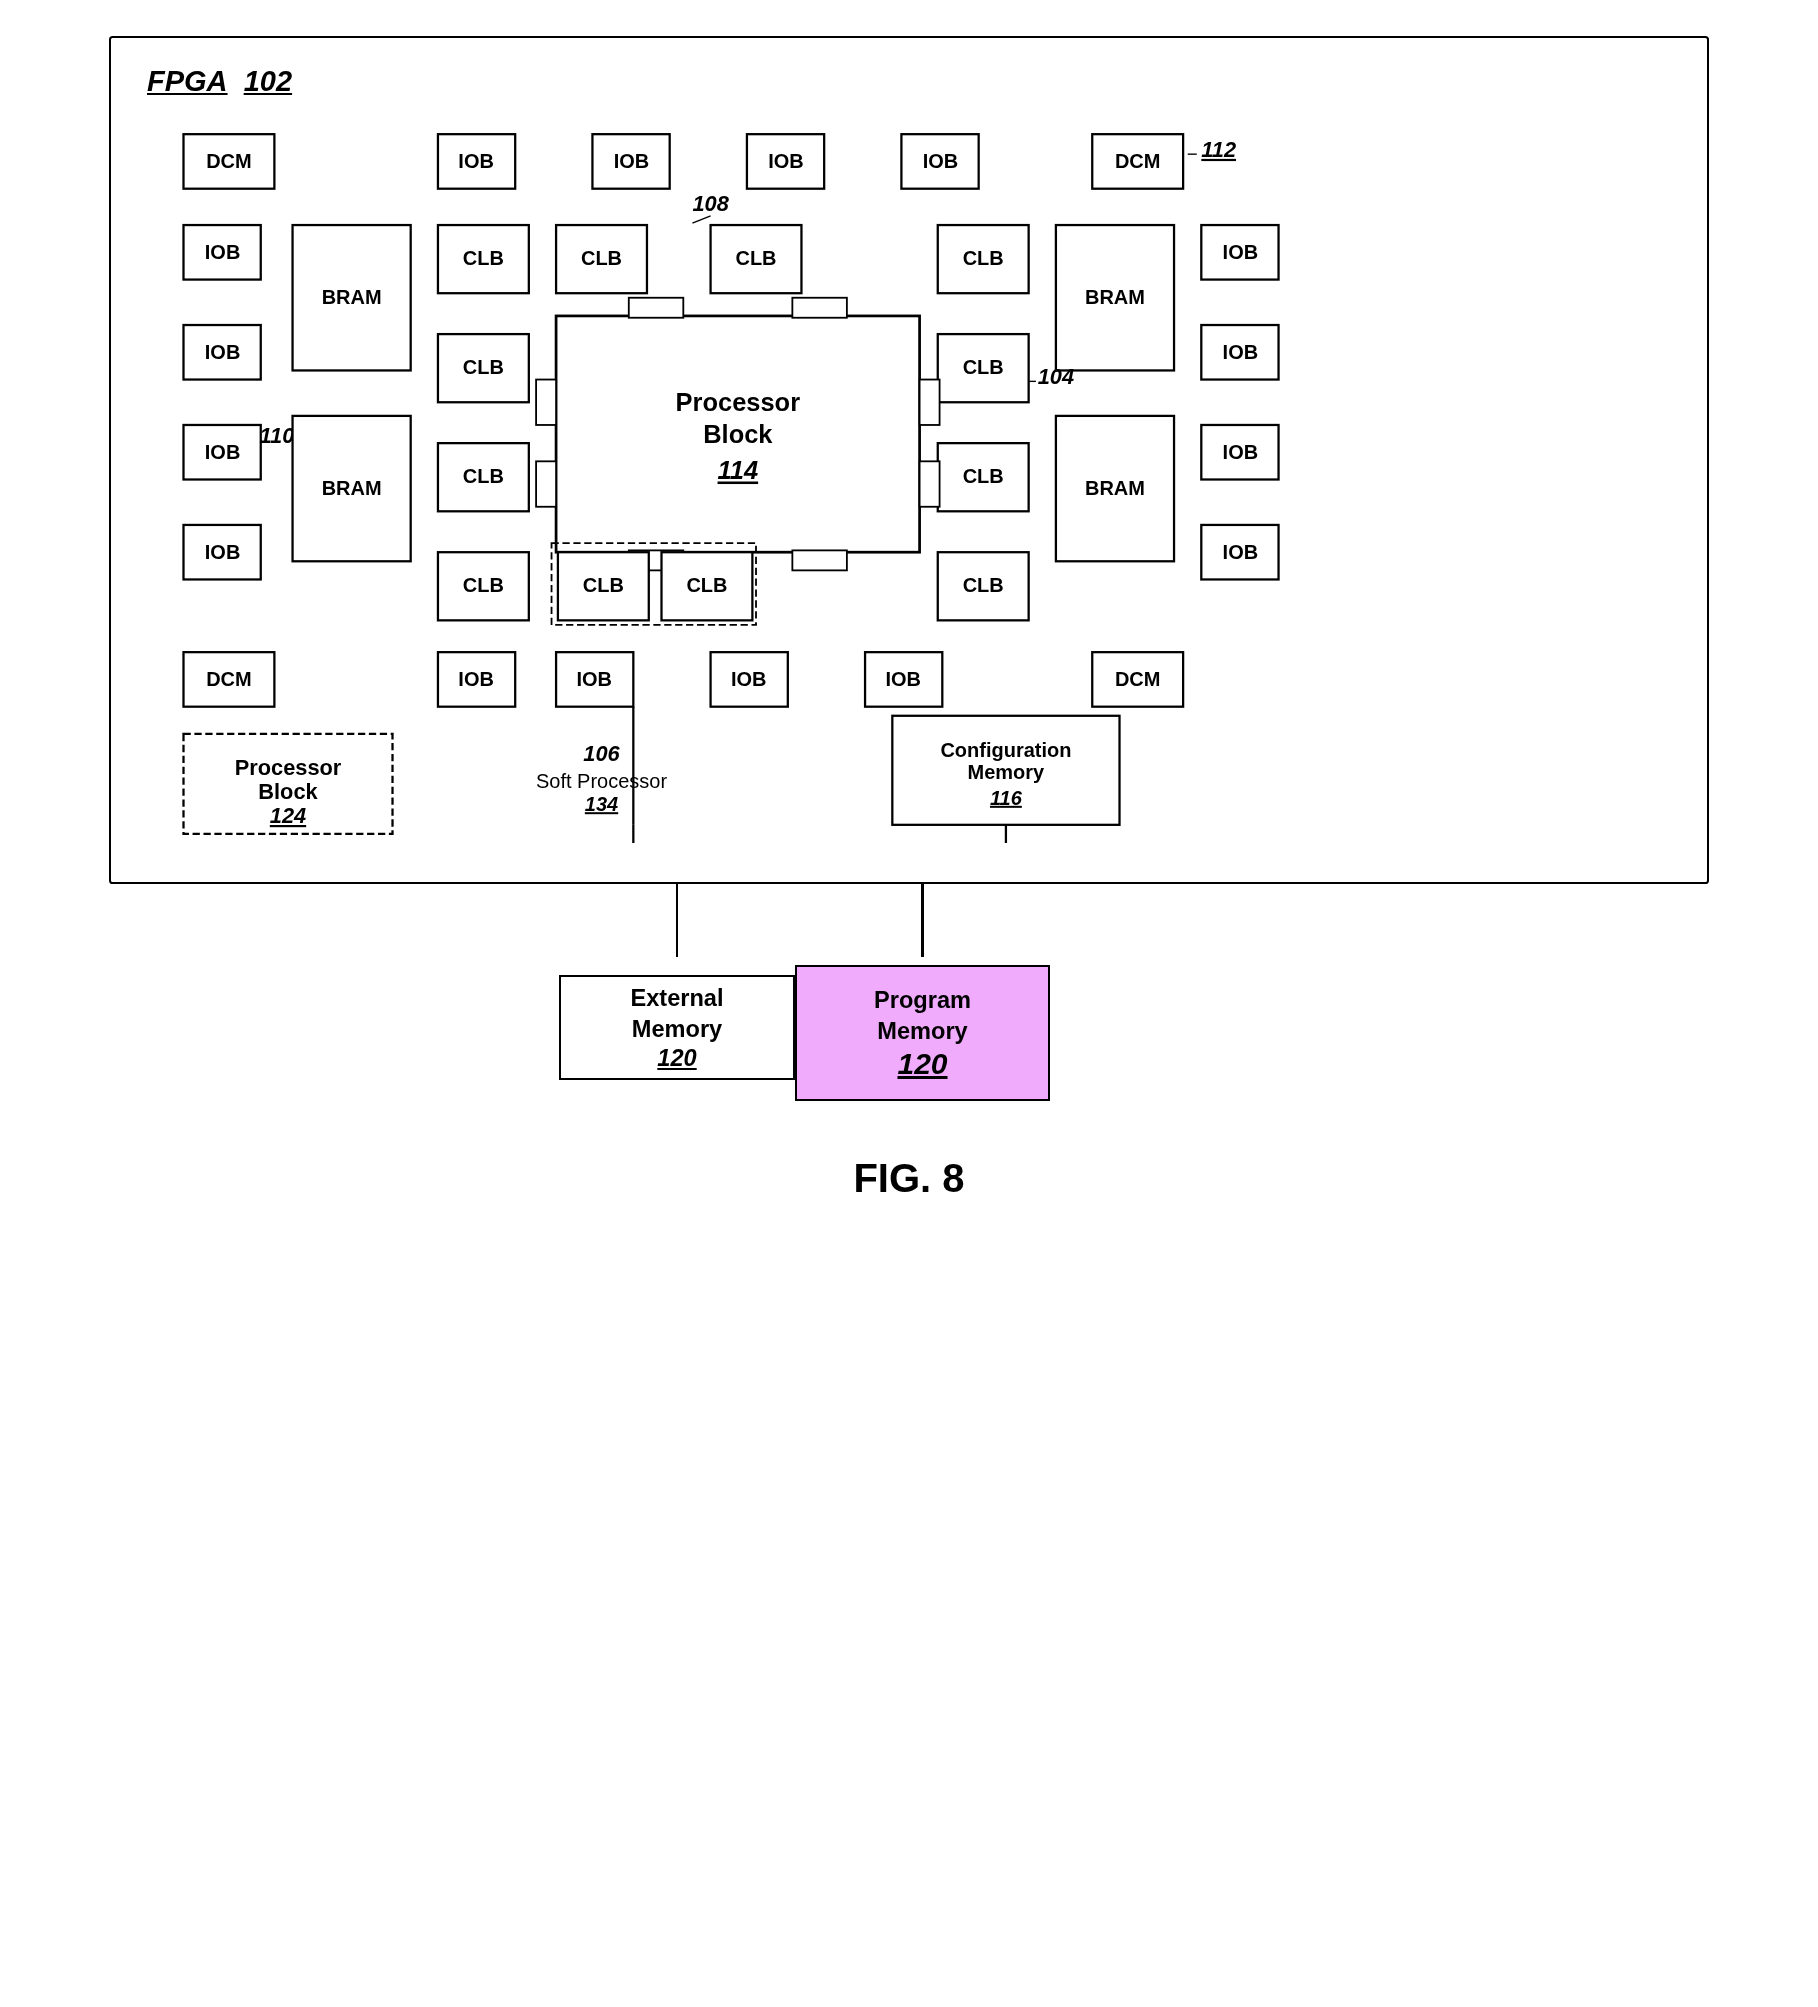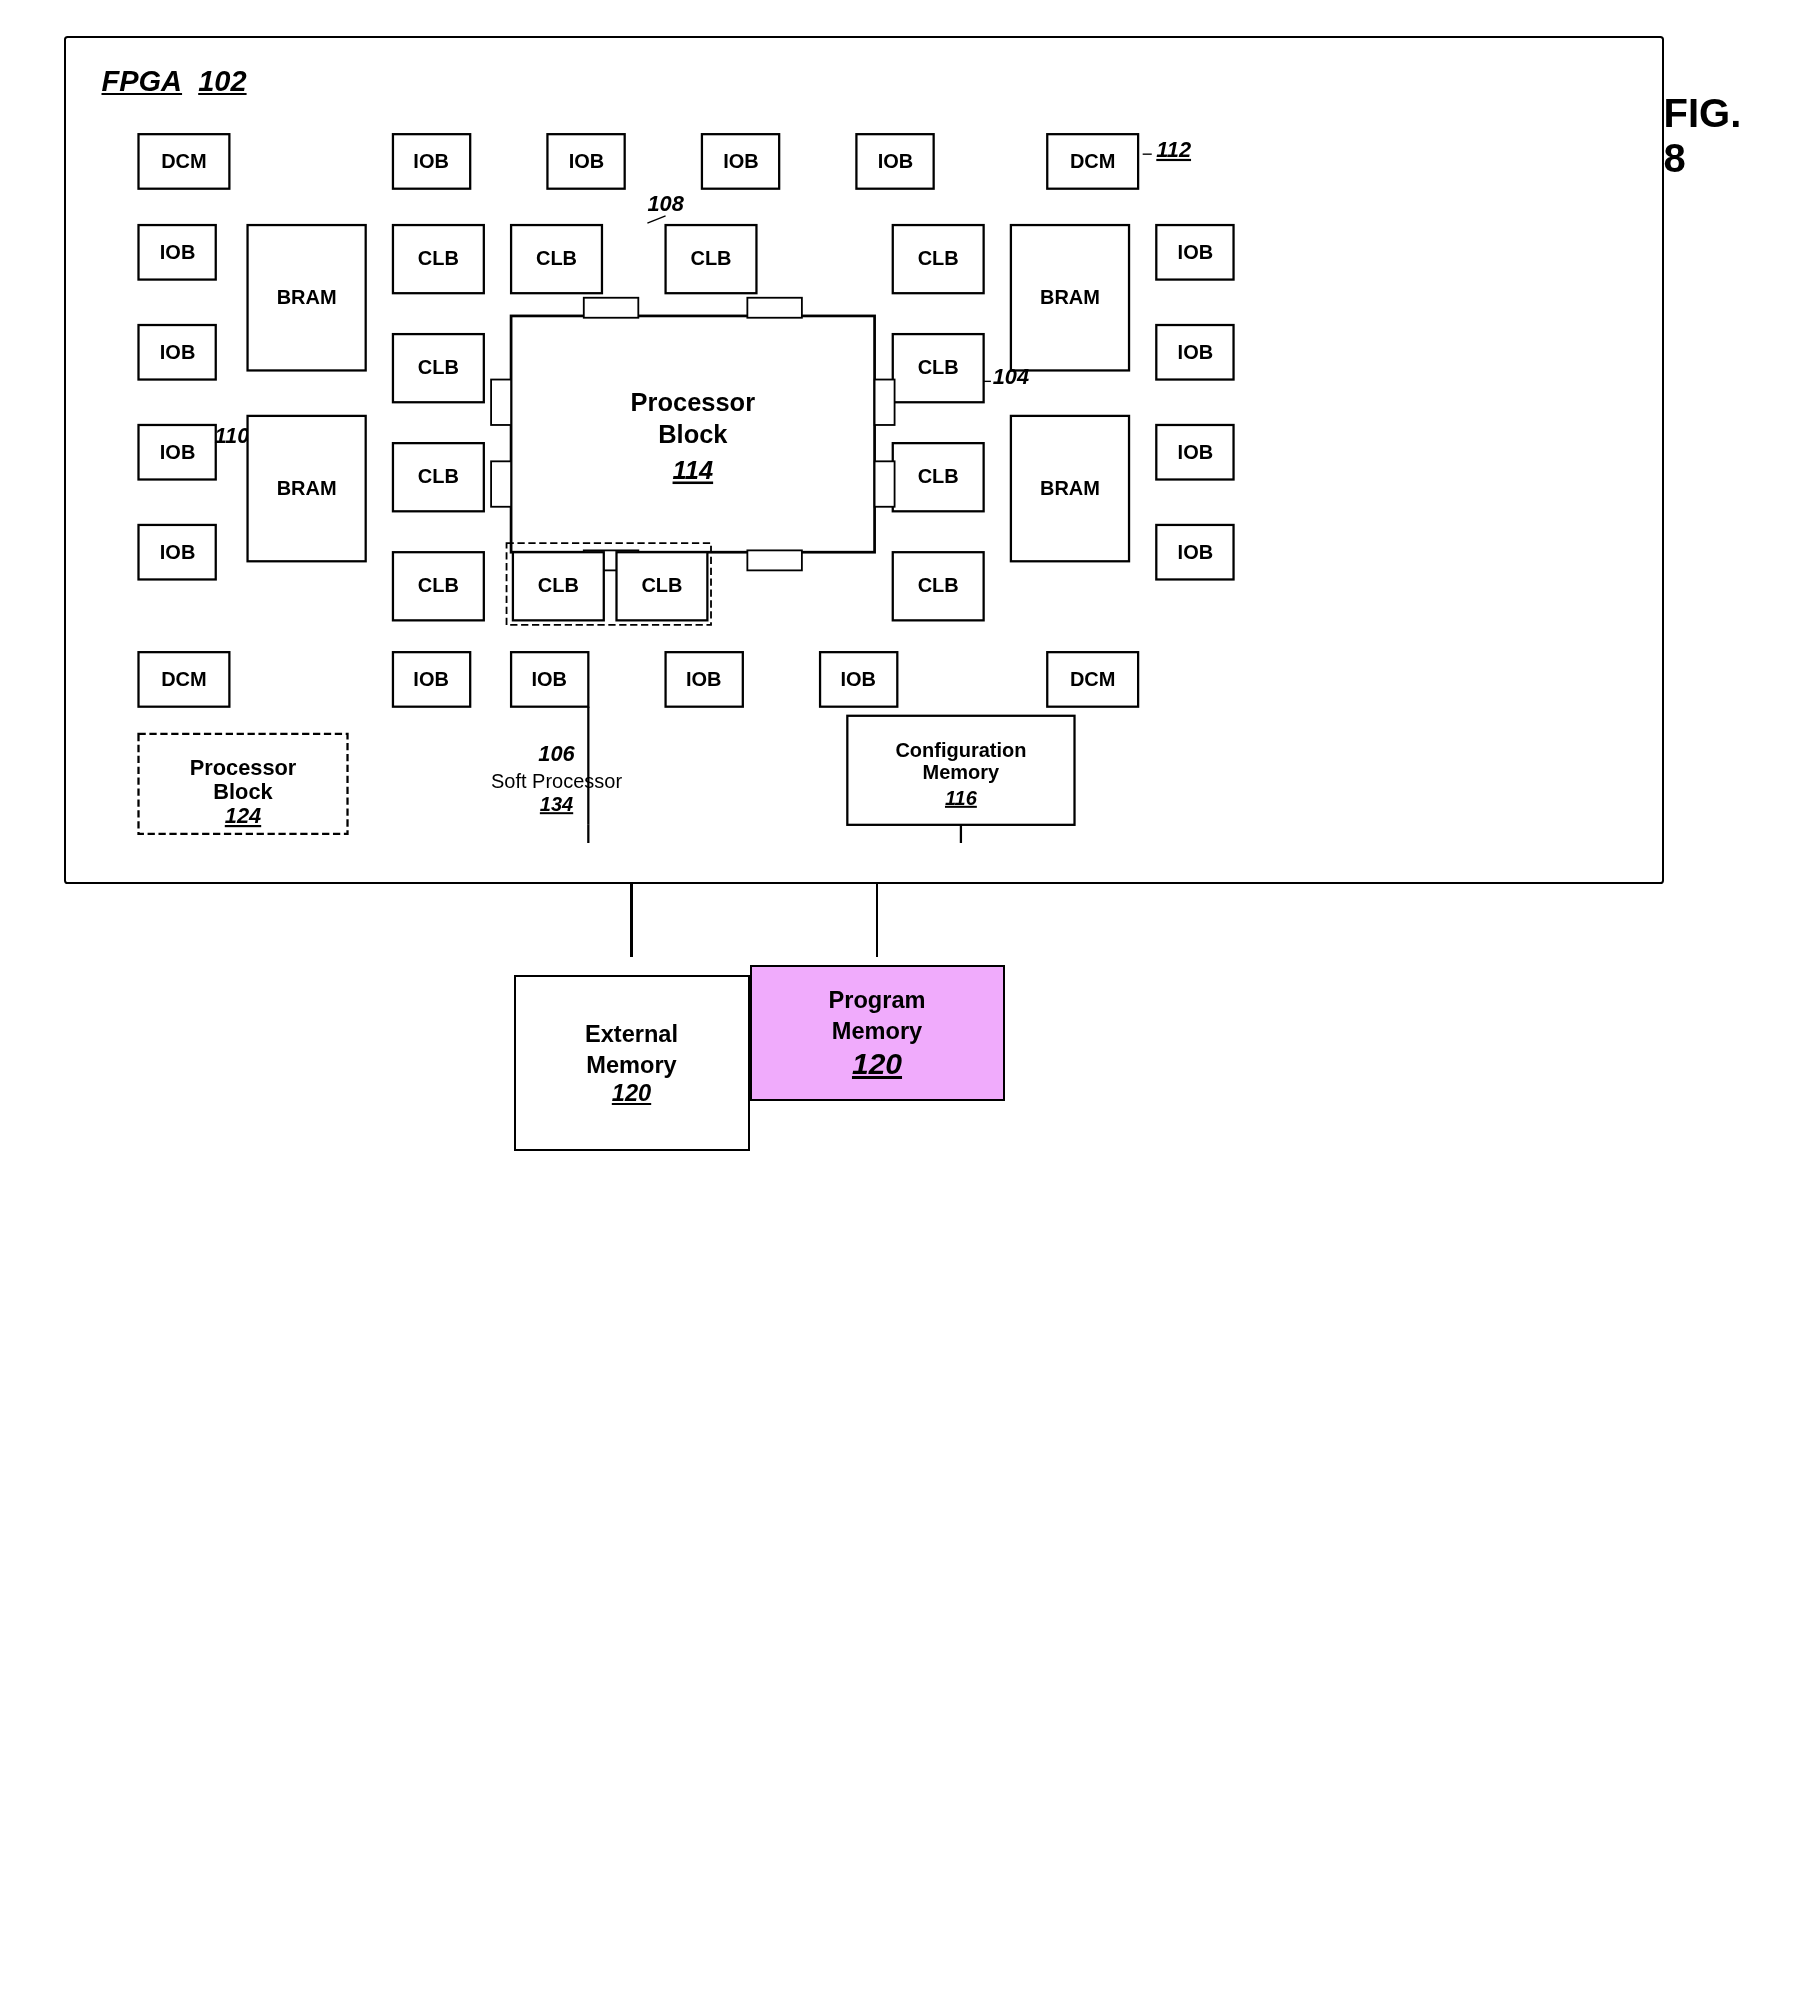--- a/index.html
+++ b/index.html
@@ -10,22 +10,22 @@
       flex-direction: column;
       align-items: center;
       padding: 36px 18px;
       min-height: 2007px;
       width: 1818px;
     }
 
     .diagram-container {
       width: 1691px;
       display: flex;
-      flex-direction: row;
-      align-items: flex-start;
+      flex-direction: column;
+      align-items: center;
     }
 
     
     .fpga-box {
       border: 2.7px solid #000;
       border-radius: 3.6px;
       width: 1600px;
       padding: 27px 36px 36px 36px;
       position: relative;
       margin-bottom: 0;
@@ -45,21 +45,21 @@
       border: 2.3px solid #000;
       background: #fff;
       display: flex;
       flex-direction: column;
       align-items: center;
       justify-content: center;
       font-size: 22px;
       font-weight: bold;
       text-align: center;
       width: 236px;
-      height: 176px;
+      height: 105px;
       margin-top: 18px;
     }
 
     .config-mem-box, .prog-mem-box {
       border: 2.3px solid #000;
       background: #f0abfc;
       display: flex;
       flex-direction: column;
       align-items: center;
       justify-content: center;

